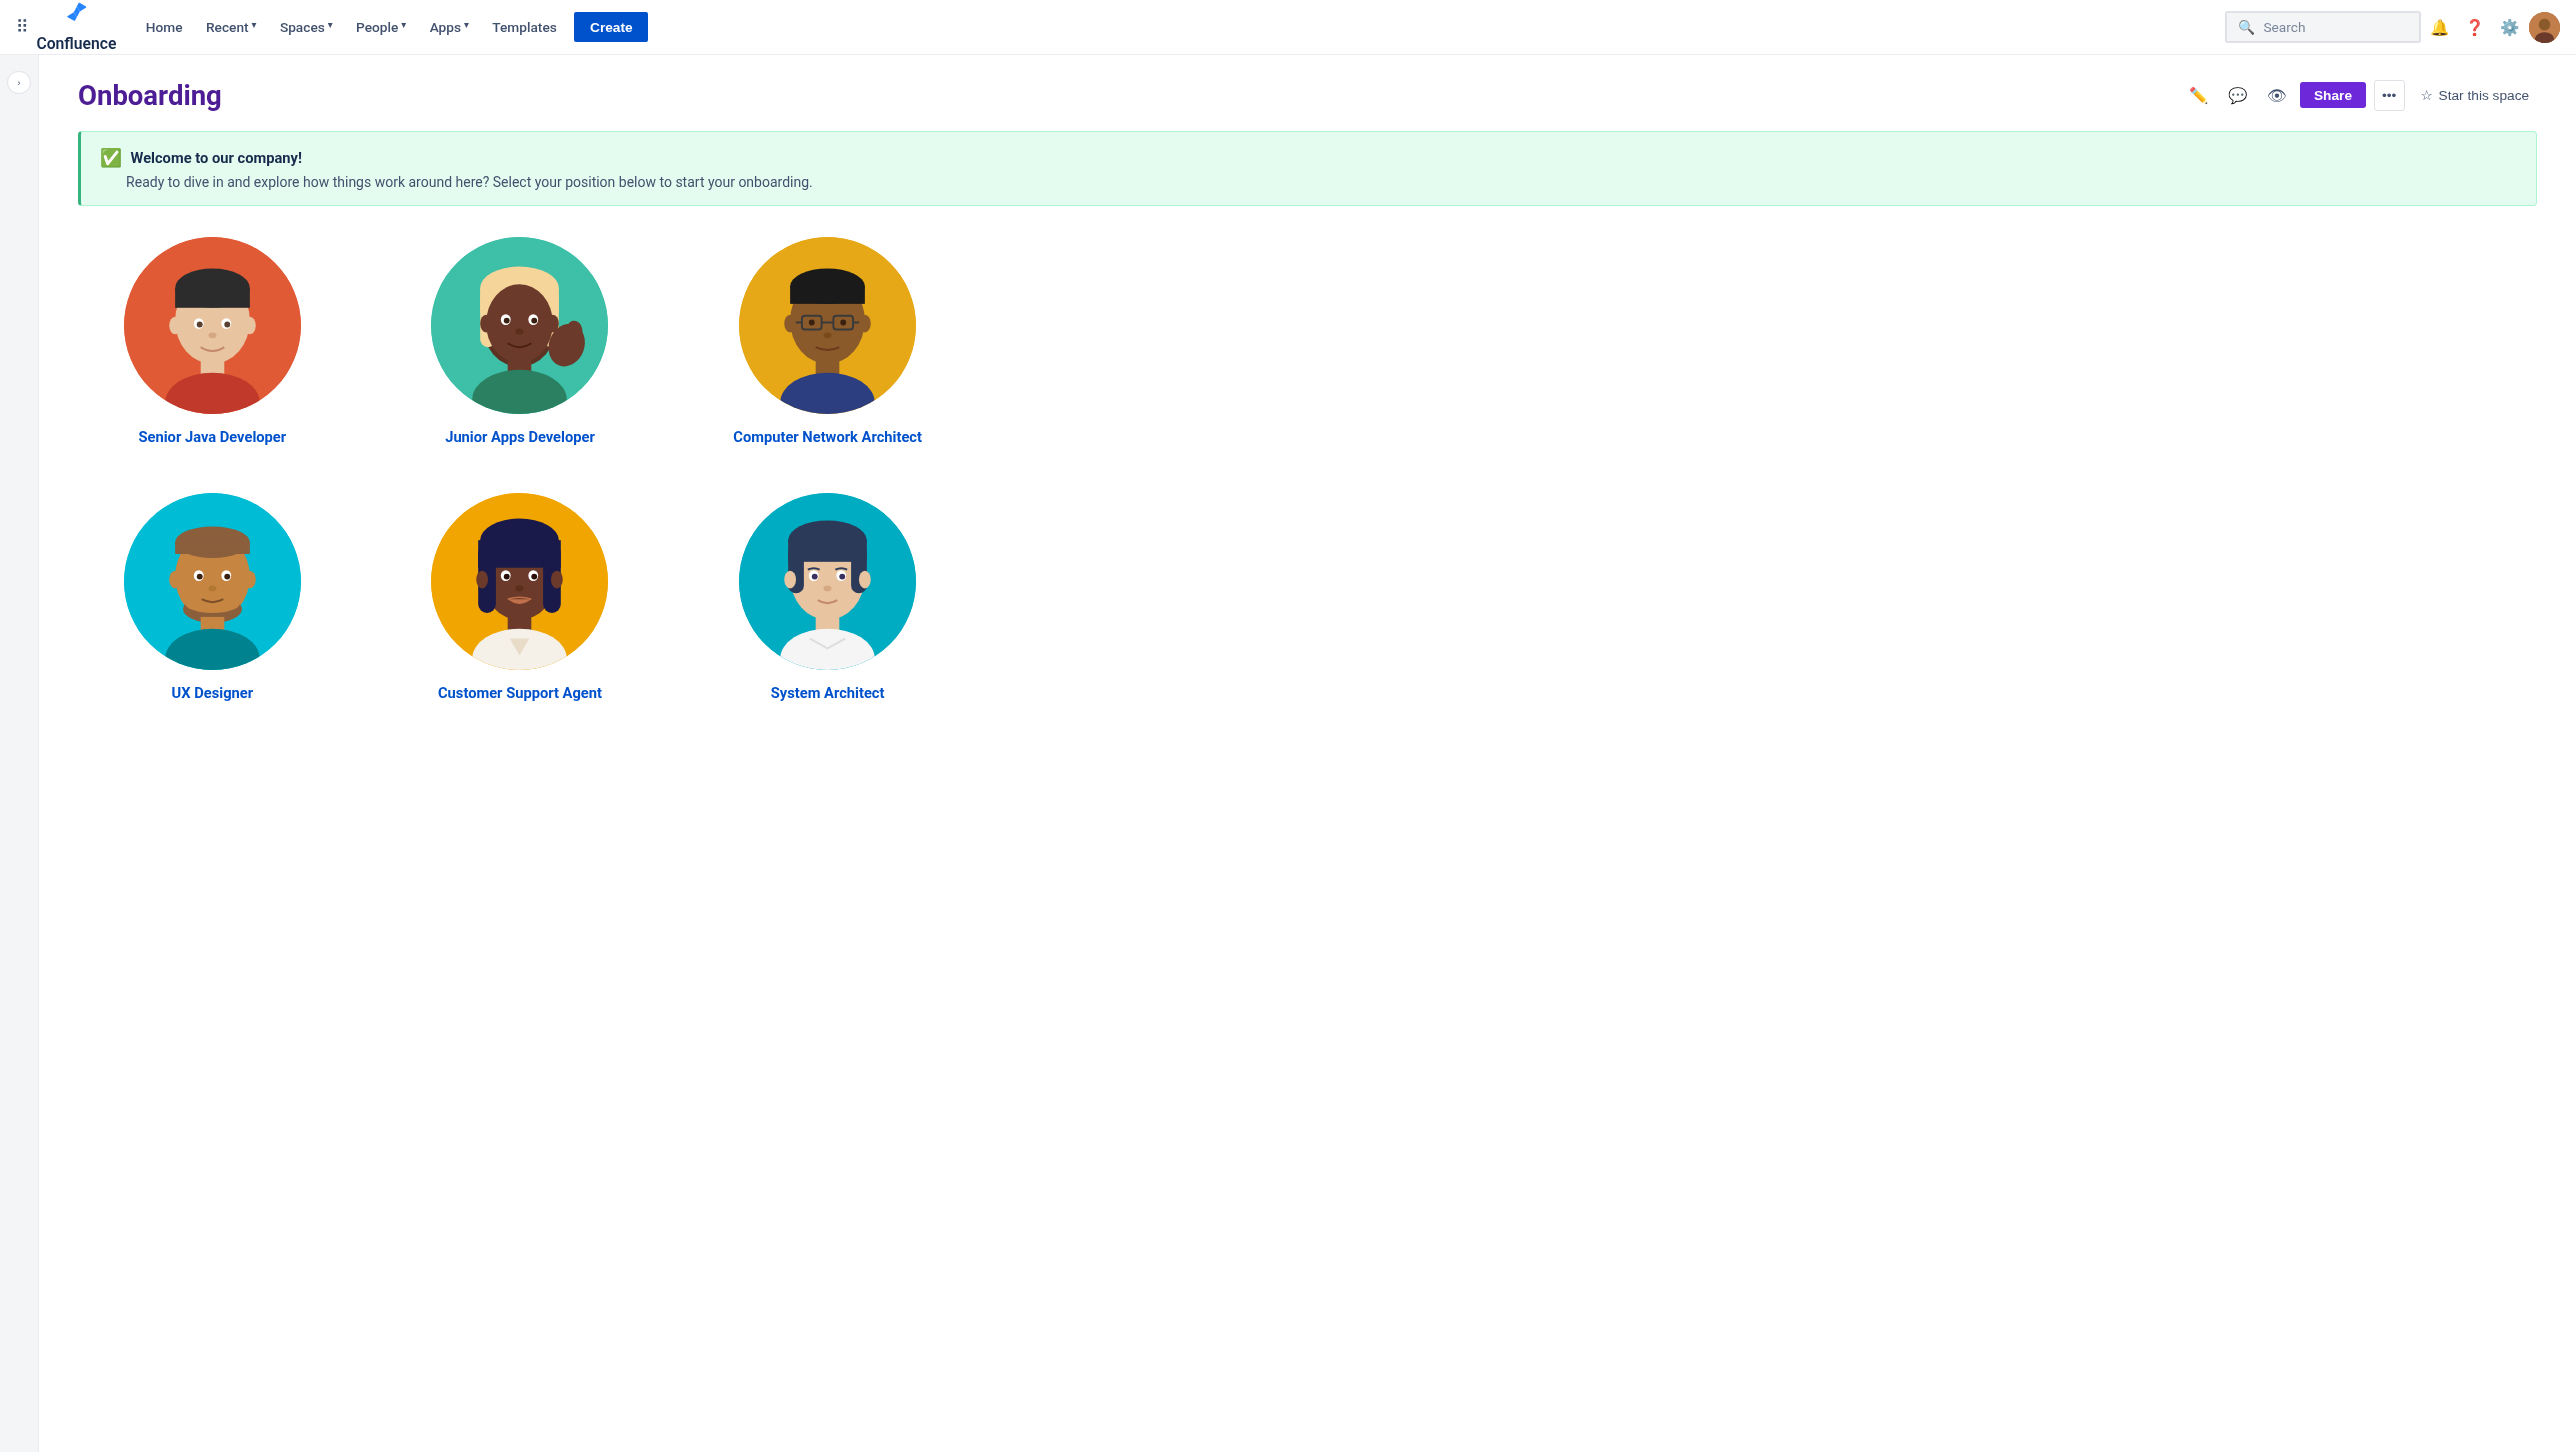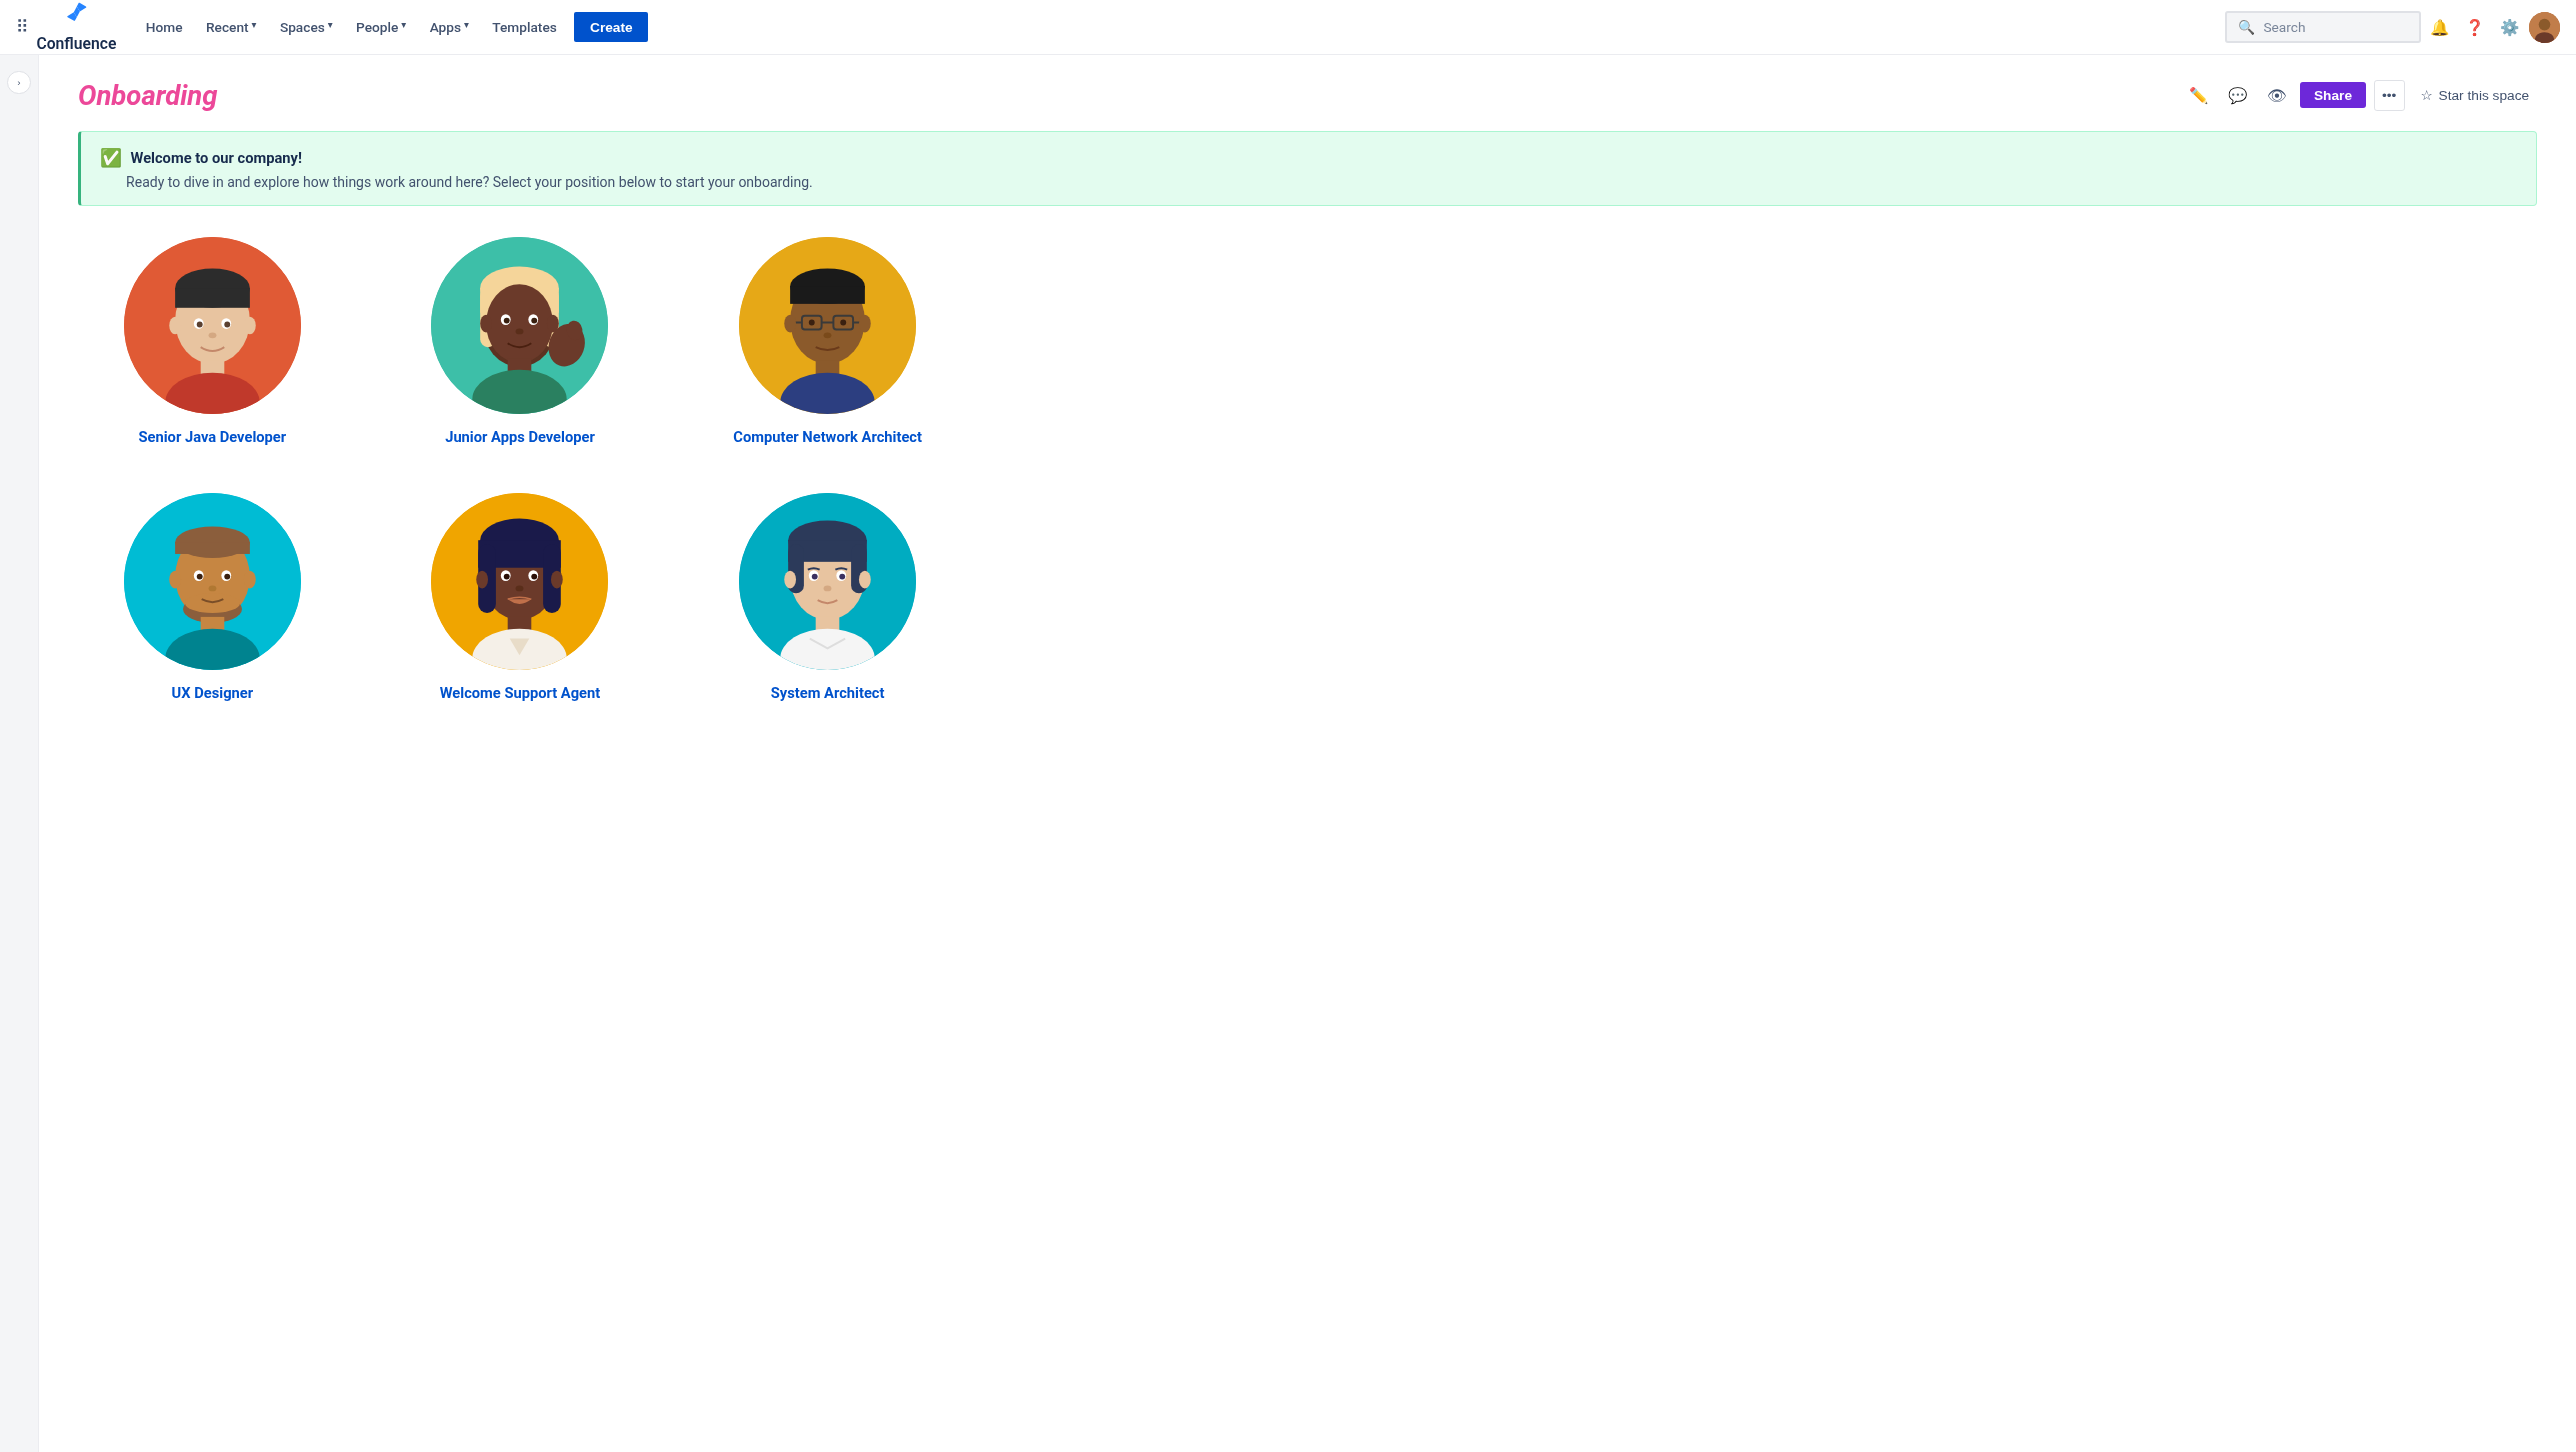--- a/index.html
+++ b/index.html
@@ -53,21 +53,21 @@
     }
 
     
     .layout { display: flex; height: calc(100vh - 55px); overflow: hidden; }
     .sidebar { width: 39px; background: #f4f5f7; border-right: 1px solid #ebecf0; display: flex; align-items: flex-start; padding-top: 15.7px; justify-content: center; flex-shrink: 0; }
     .sidebar-toggle { width: 23.6px; height: 23.6px; border-radius: 50%; background: #fff; border: 1px solid #dfe1e6; cursor: pointer; display: flex; align-items: center; justify-content: center; font-size: 9.8px; color: #42526e; }
     .main { flex: 1; overflow-y: auto; padding: 23.6px 39px 39px 39px; }
 
     
     .page-header { display: flex; align-items: center; justify-content: space-between; margin-bottom: 19.6px; }
-    .page-title { font-size: 27.5px; font-weight: 700; color: #ec4899; font-style: italic; }
+    .page-title { font-size: 27.5px; font-weight: 700; color: #4c1d95; }
     .page-actions { display: flex; align-items: center; gap: 7.9px; }
     .action-icon-btn {
       width: 31px; height: 31px; border-radius: 2.9px; border: 1px solid transparent;
       background: transparent; cursor: pointer; display: flex;
       align-items: center; justify-content: center; font-size: 15.7px; color: #42526e;
     }
     .share-btn {
       background: #6d28d9; color: #fff; border: none;
       padding: 5.9px 13.7px; border-radius: 2.9px; font-size: 13.7px;
       font-weight: 600; cursor: pointer;
@@ -355,21 +355,21 @@
             <ellipse cx="52" cy="88" rx="6" ry="9" fill="#6b3a2a"></ellipse>
             <ellipse cx="128" cy="88" rx="6" ry="9" fill="#6b3a2a"></ellipse>
 
             <rect x="78" y="126" width="24" height="20" fill="#6b3a2a"></rect>
 
             <ellipse cx="90" cy="168" rx="48" ry="30" fill="#f5f0e8"></ellipse>
 
             <polygon points="80,148 100,148 90,165" fill="#e8dcc8"></polygon>
           </svg>
         </div>
-        <span class="card-label">Welcome Support Agent</span>
+        <span class="card-label">Customer Support Agent</span>
       </div>
 
       <div class="card">
         <div class="avatar-circle" style="background:#00acc1;">
           <svg class="avatar-svg" viewBox="0 0 180 180">
             <circle cx="90" cy="90" r="90" fill="#00acc1"></circle>
 
             <ellipse cx="90" cy="85" rx="38" ry="44" fill="#e8c4a0"></ellipse>
 
             <ellipse cx="90" cy="48" rx="40" ry="20" fill="#2c3a5a"></ellipse>

